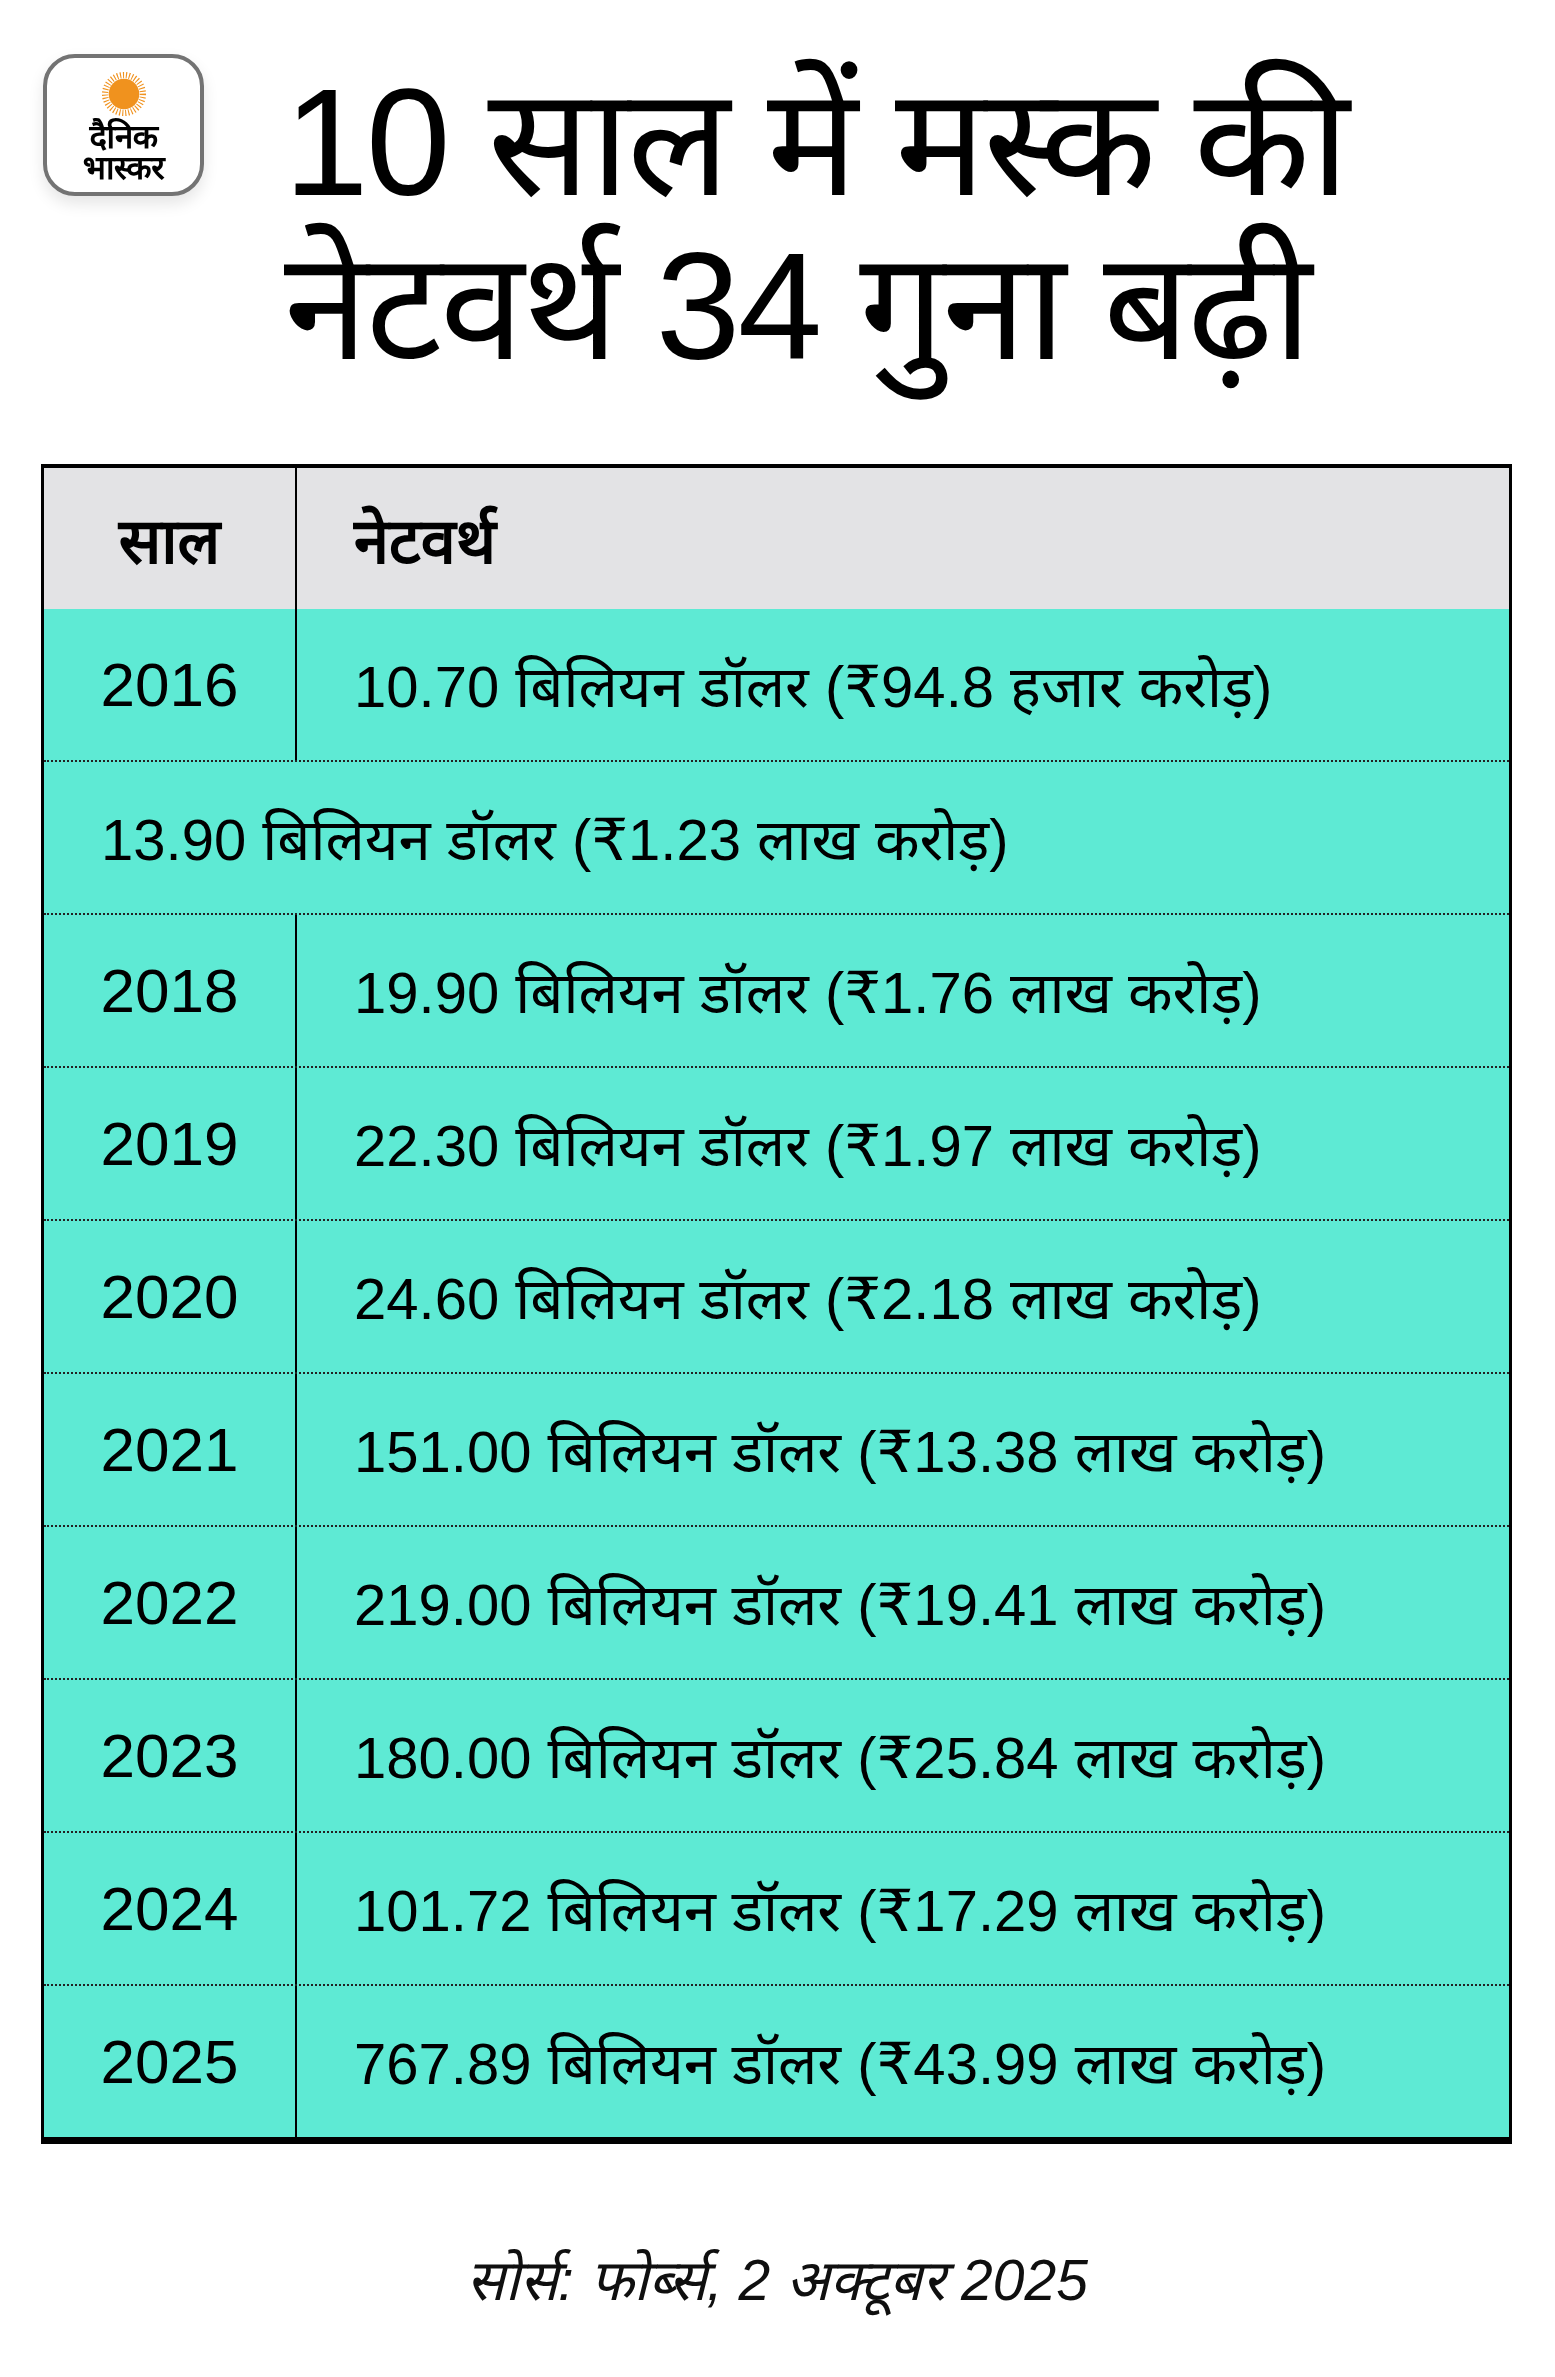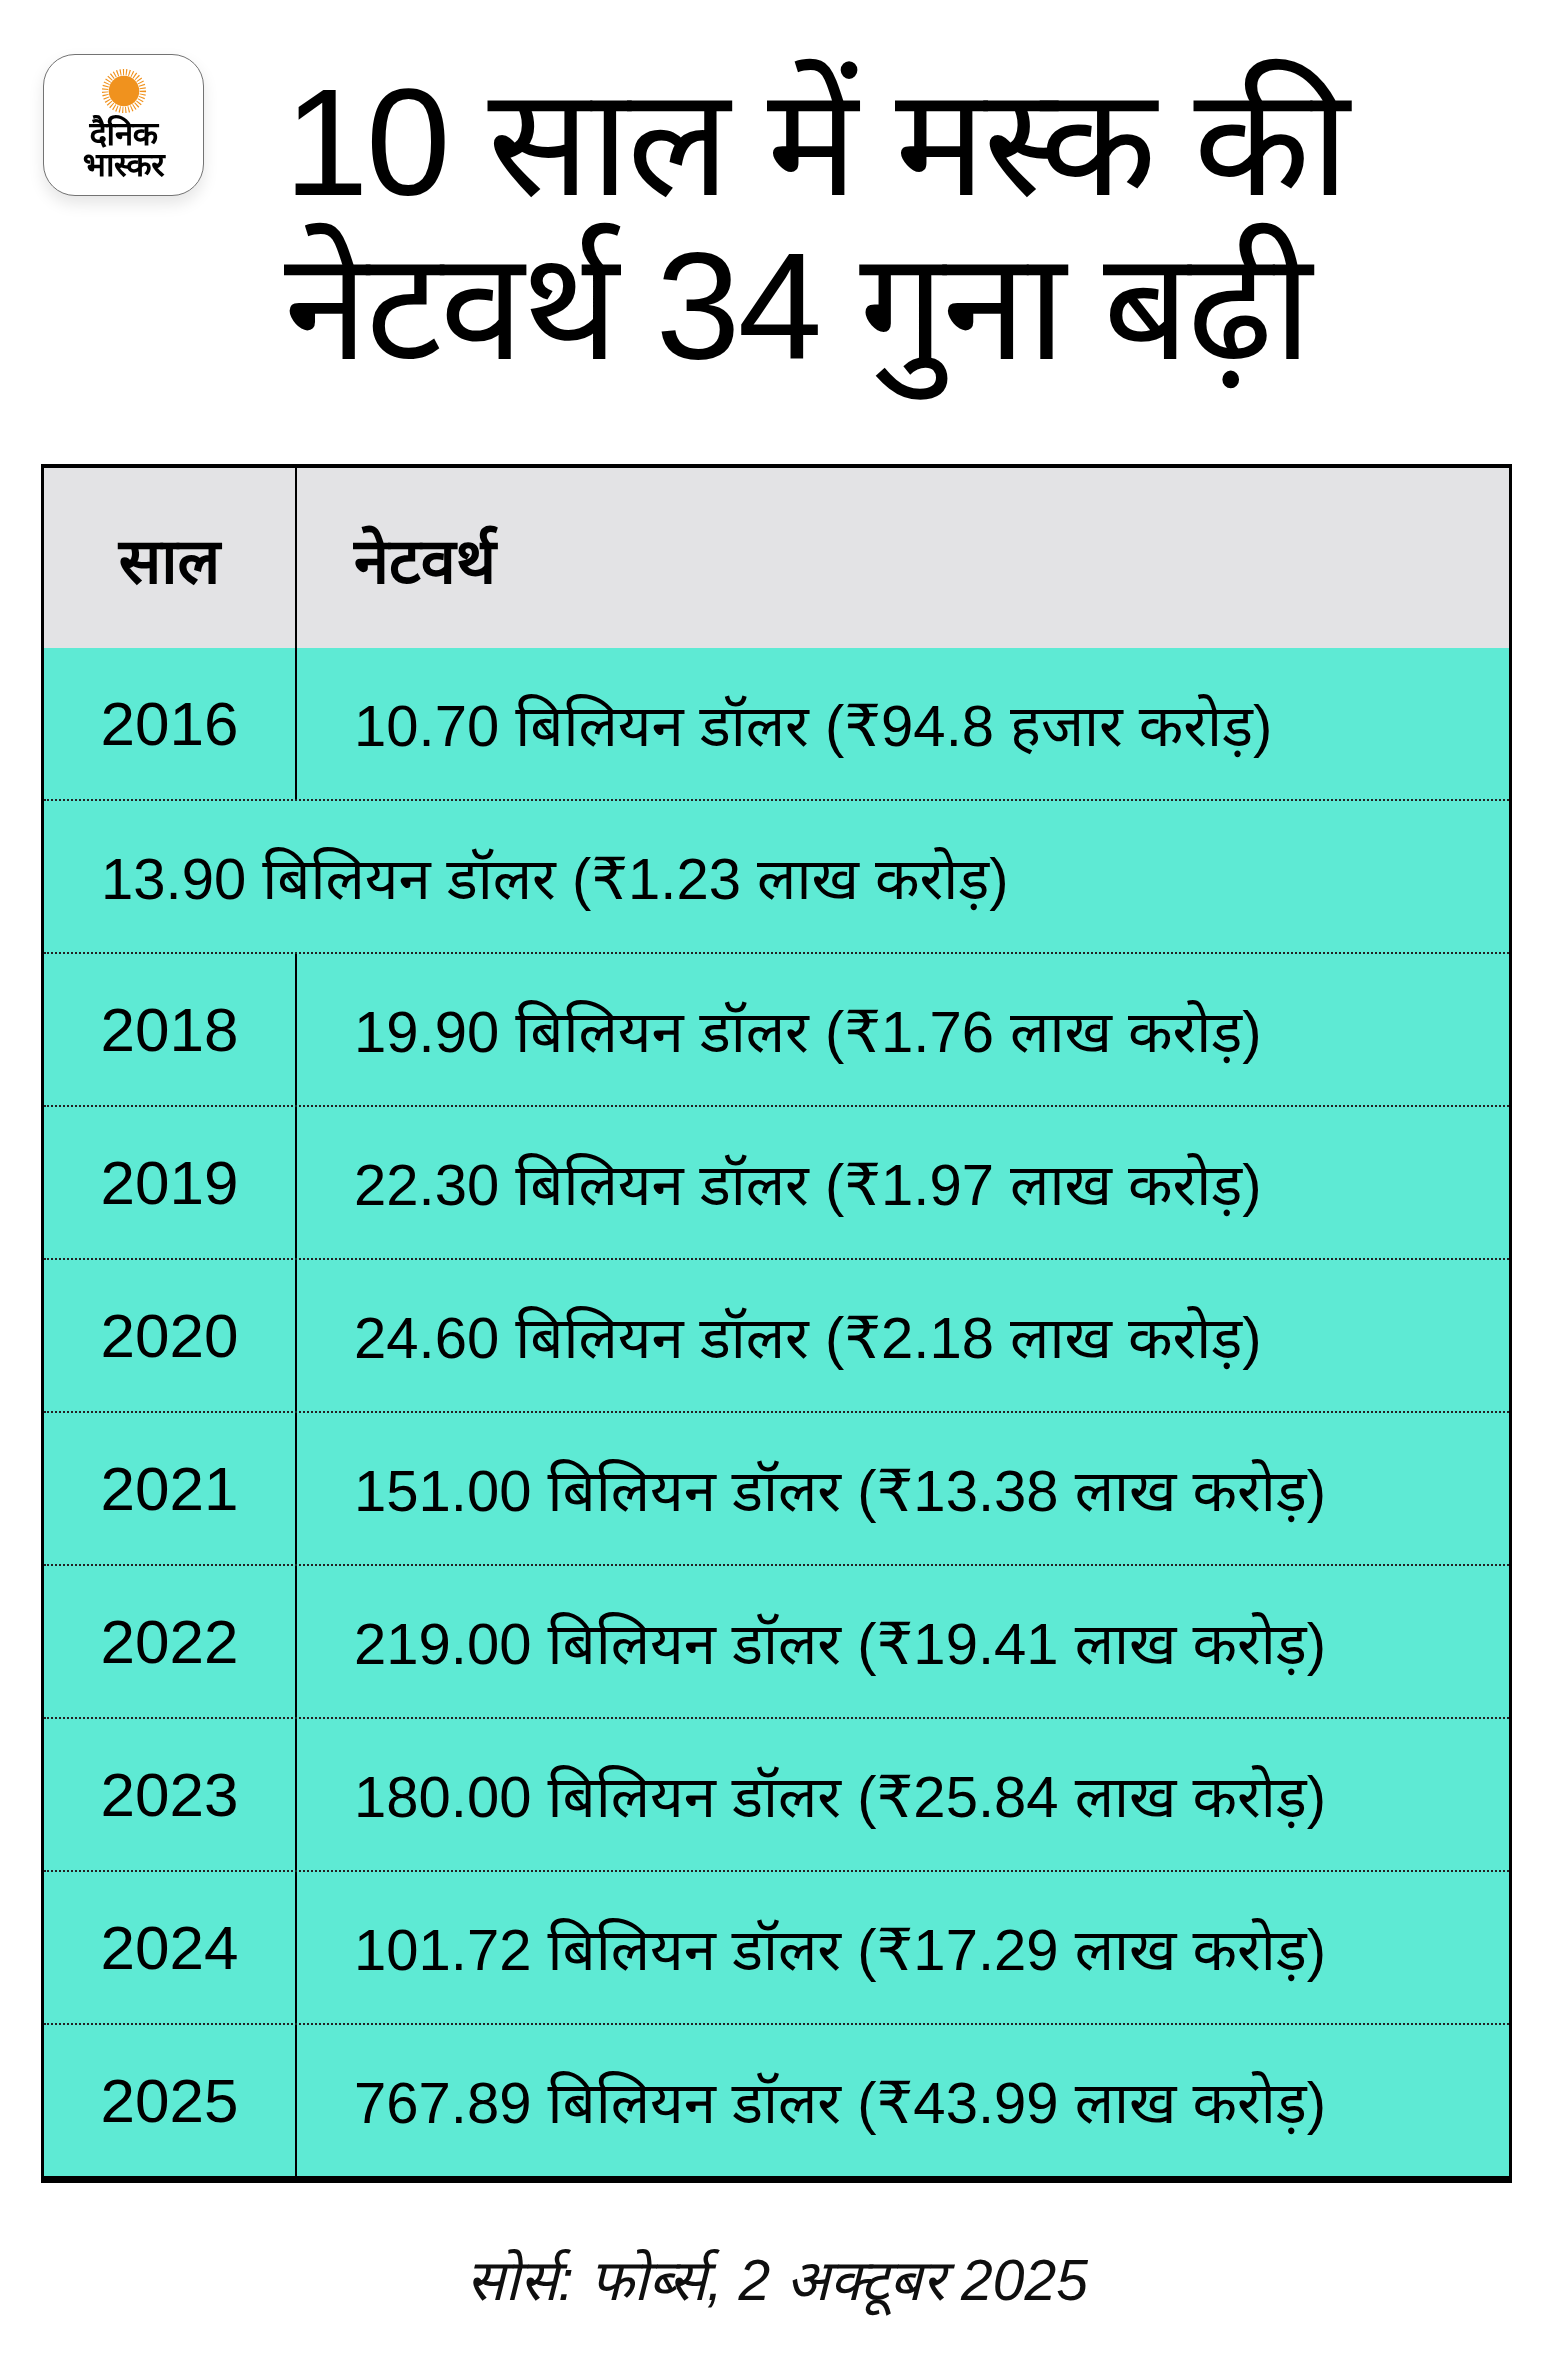--- a/index.html
+++ b/index.html
@@ -5,42 +5,42 @@
   html,body{margin:0;padding:0;}
   body{
     width:1556px;height:2377px;position:relative;overflow:hidden;
     background:#ffffff;
     font-family:"Liberation Sans","DejaVu Sans",sans-serif;
     color:#000;
   }
   
   .logo-card{
     position:absolute;left:43px;top:54px;width:161px;height:142px;
-    background:#fff;border:1px solid #737373;border-radius:32px;
+    background:#fff;border:4px solid #737373;border-radius:32px;
     box-shadow:0 7.2px 15.3px rgba(0,0,0,.10);
     display:flex;flex-direction:column;align-items:center;box-sizing:border-box;
   }
   .sun{margin-top:9.2px;width:54px;height:54px;flex:0 0 auto;}
   .logo-text{
     margin-top:0;text-align:center;font-weight:800;
     font-size:33px;line-height:31px;letter-spacing:-0.5px;color:#000;
   }
   
   .title{
     position:absolute;left:284px;top:60px;
     font-size:152px;line-height:164px;font-weight:400;
     letter-spacing:-2.6px;color:#000;white-space:nowrap;
   }
   
   .nw-table{
     position:absolute;left:41px;top:464px;width:1471px;
     box-sizing:border-box;background:#fff;
     border:3.1px solid #000;border-top-width:4.6px;border-bottom-width:7.7px;
   }
-  .thead{display:flex;height:180px;background:#E3E3E5;}
+  .thead{display:flex;height:141px;background:#E3E3E5;}
   .trow{display:flex;height:151px;background:#5eead4;}
   .trow + .trow{border-top:2.6px dotted #222;}
   .cell-year{
     flex:0 0 253px;width:253px;box-sizing:border-box;
     border-right:2.6px solid #000;
     display:flex;align-items:center;justify-content:center;
   }
   .cell-worth{
     flex:1;display:flex;align-items:center;
     padding-left:57px;padding-right:15.3px;box-sizing:border-box;

